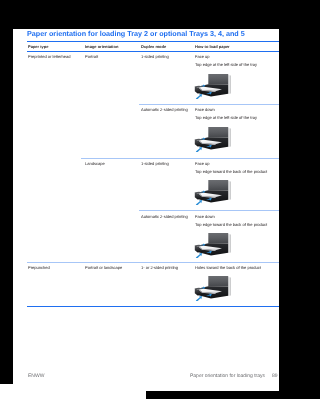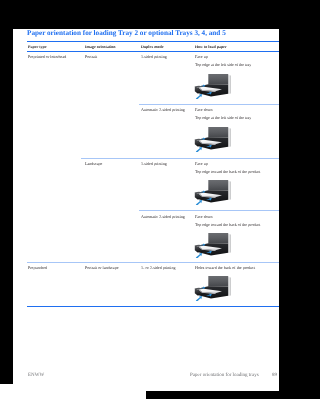--- a/index.html
+++ b/index.html
@@ -2,21 +2,21 @@
 <html><head>
 <meta charset="utf-8">
 <style>
   html,body{margin:0;padding:0;}
   body{width:300px;height:399px;background:#000;font-family:"Liberation Sans",sans-serif;overflow:hidden;-webkit-font-smoothing:antialiased;-moz-osx-font-smoothing:grayscale;text-rendering:geometricPrecision;}
   #viewer{position:absolute;left:0;top:0;width:300px;height:399px;background:#fff;}
   #topbar{position:absolute;left:0;top:0;width:300px;height:29px;background:#000;}
   #leftbar{position:absolute;left:0;top:29px;width:13px;height:355px;background:#000;}
   #rightbar{position:absolute;left:279px;top:0;width:21px;height:399px;background:#000;}
   #botblack{position:absolute;left:146px;top:391px;width:154px;height:8px;background:#000;}
-  #page{position:absolute;left:13px;top:29px;width:266px;height:361px;background:#fff;overflow:hidden;font-family:Liberation Serif, serif;}
+  #page{position:absolute;left:13px;top:29px;width:266px;height:361px;background:#fff;overflow:hidden;}
   .title{position:absolute;left:14px;top:-0.5px;font-size:7.2px;font-weight:bold;color:#1f6ff0;white-space:nowrap;}
   .rule{position:absolute;background:#1f6ff0;left:14px;right:0;height:1.3px;}
   .lrule{position:absolute;background:#a7c6f7;right:0;height:0.8px;}
   .hdr{position:absolute;font-size:4.0px;font-weight:bold;color:#231f20;white-space:nowrap;}
   .cell{position:absolute;font-size:4.05px;color:#231f20;white-space:nowrap;}
   .printer{position:absolute;left:0;top:0;width:39px;height:26px;}
   .foot{position:absolute;font-size:5.0px;color:#6d6e71;white-space:nowrap;}
 </style>
 </head>
 <body>

